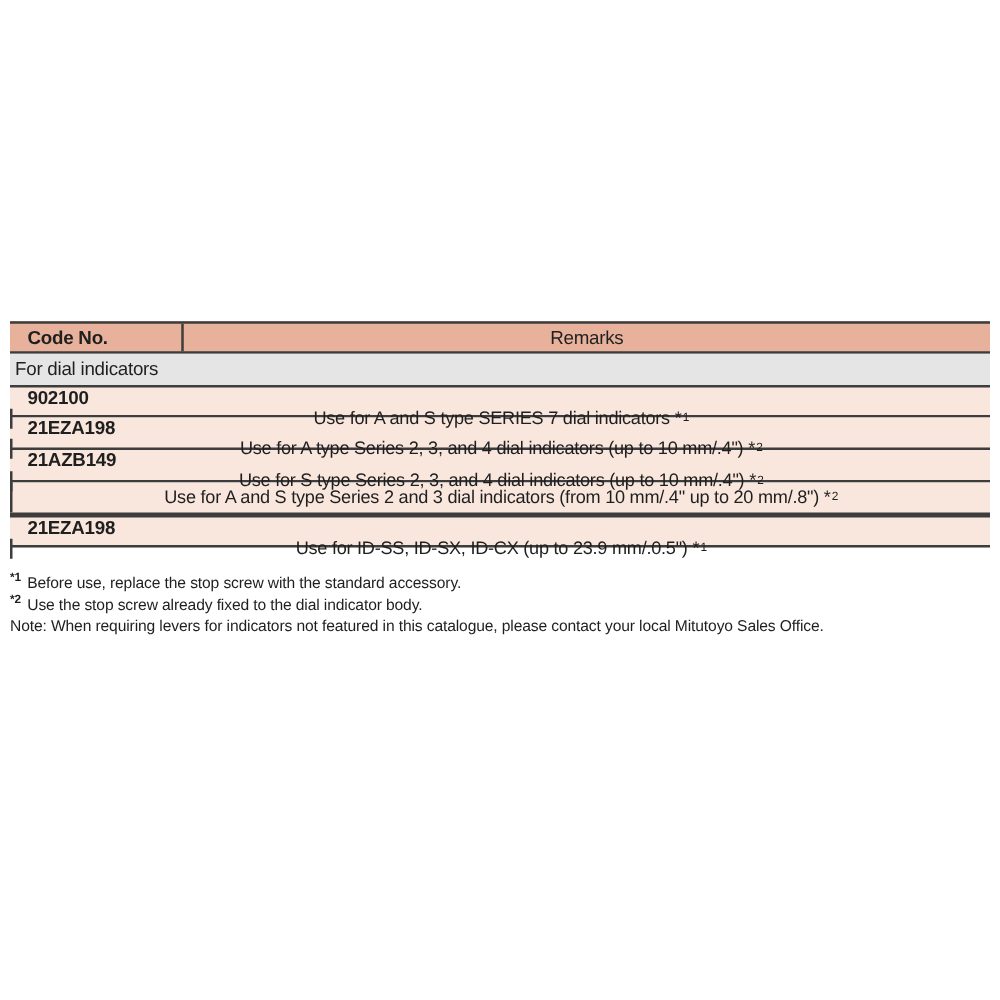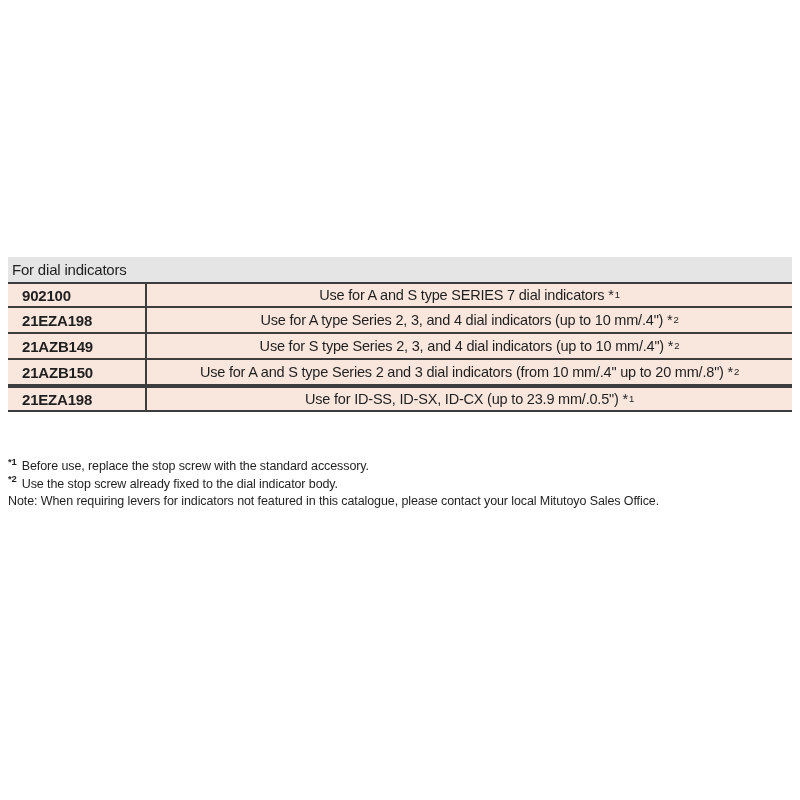--- a/index.html
+++ b/index.html
@@ -41,20 +41,21 @@
     height: 25px;
     align-items: center;
     padding-left: 4px;
     font-size: 15px;
     letter-spacing: -0.2px;
   }
   .data-row {
     background: var(--row-bg, #f9e7de);
     border-bottom: 2px solid var(--border-color, #3d3d3d);
     height: 26px;
+    flex-direction: column;
   }
   .data-row.group-first {
     border-top: 2px solid var(--border-color, #3d3d3d);
   }
   .cell {
     display: flex;
     align-items: center;
     box-sizing: border-box;
   }
   .cell.code {
@@ -101,20 +102,24 @@
     margin-right: 5px;
   }
 </style>
 </head>
 <body style="--header-bg: #e8b19b; --row-bg: #f9e7de; --border-color: #3d3d3d; --text-color: #1f1f1f;">
 
 <div class="sheet">
 
   <div class="spec-table">
 
+    <div class="row header-row">
+      <div class="cell code">Code No.</div>
+      <div class="cell remarks">Remarks</div>
+    </div>
 
     <div class="row section-row">
       <span>For dial indicators</span>
     </div>
 
     <div class="row data-row group-first">
       <div class="cell code">902100</div>
       <div class="cell remarks">
           <span>Use for A and S type SERIES 7 dial indicators *</span>
           <sup class="fnref">1</sup>
@@ -131,21 +136,20 @@
 
     <div class="row data-row">
       <div class="cell code">21AZB149</div>
       <div class="cell remarks">
           <span>Use for S type Series 2, 3, and 4 dial indicators (up to 10 mm/.4") *</span>
           <sup class="fnref">2</sup>
         </div>
     </div>
 
     <div class="row data-row">
-      <div class="cell code">21AZB150</div>
       <div class="cell remarks">
           <span>Use for A and S type Series 2 and 3 dial indicators (from 10 mm/.4" up to 20 mm/.8") *</span>
           <sup class="fnref">2</sup>
         </div>
     </div>
 
 
     <div class="row data-row group-first">
       <div class="cell code">21EZA198</div>
       <div class="cell remarks">

